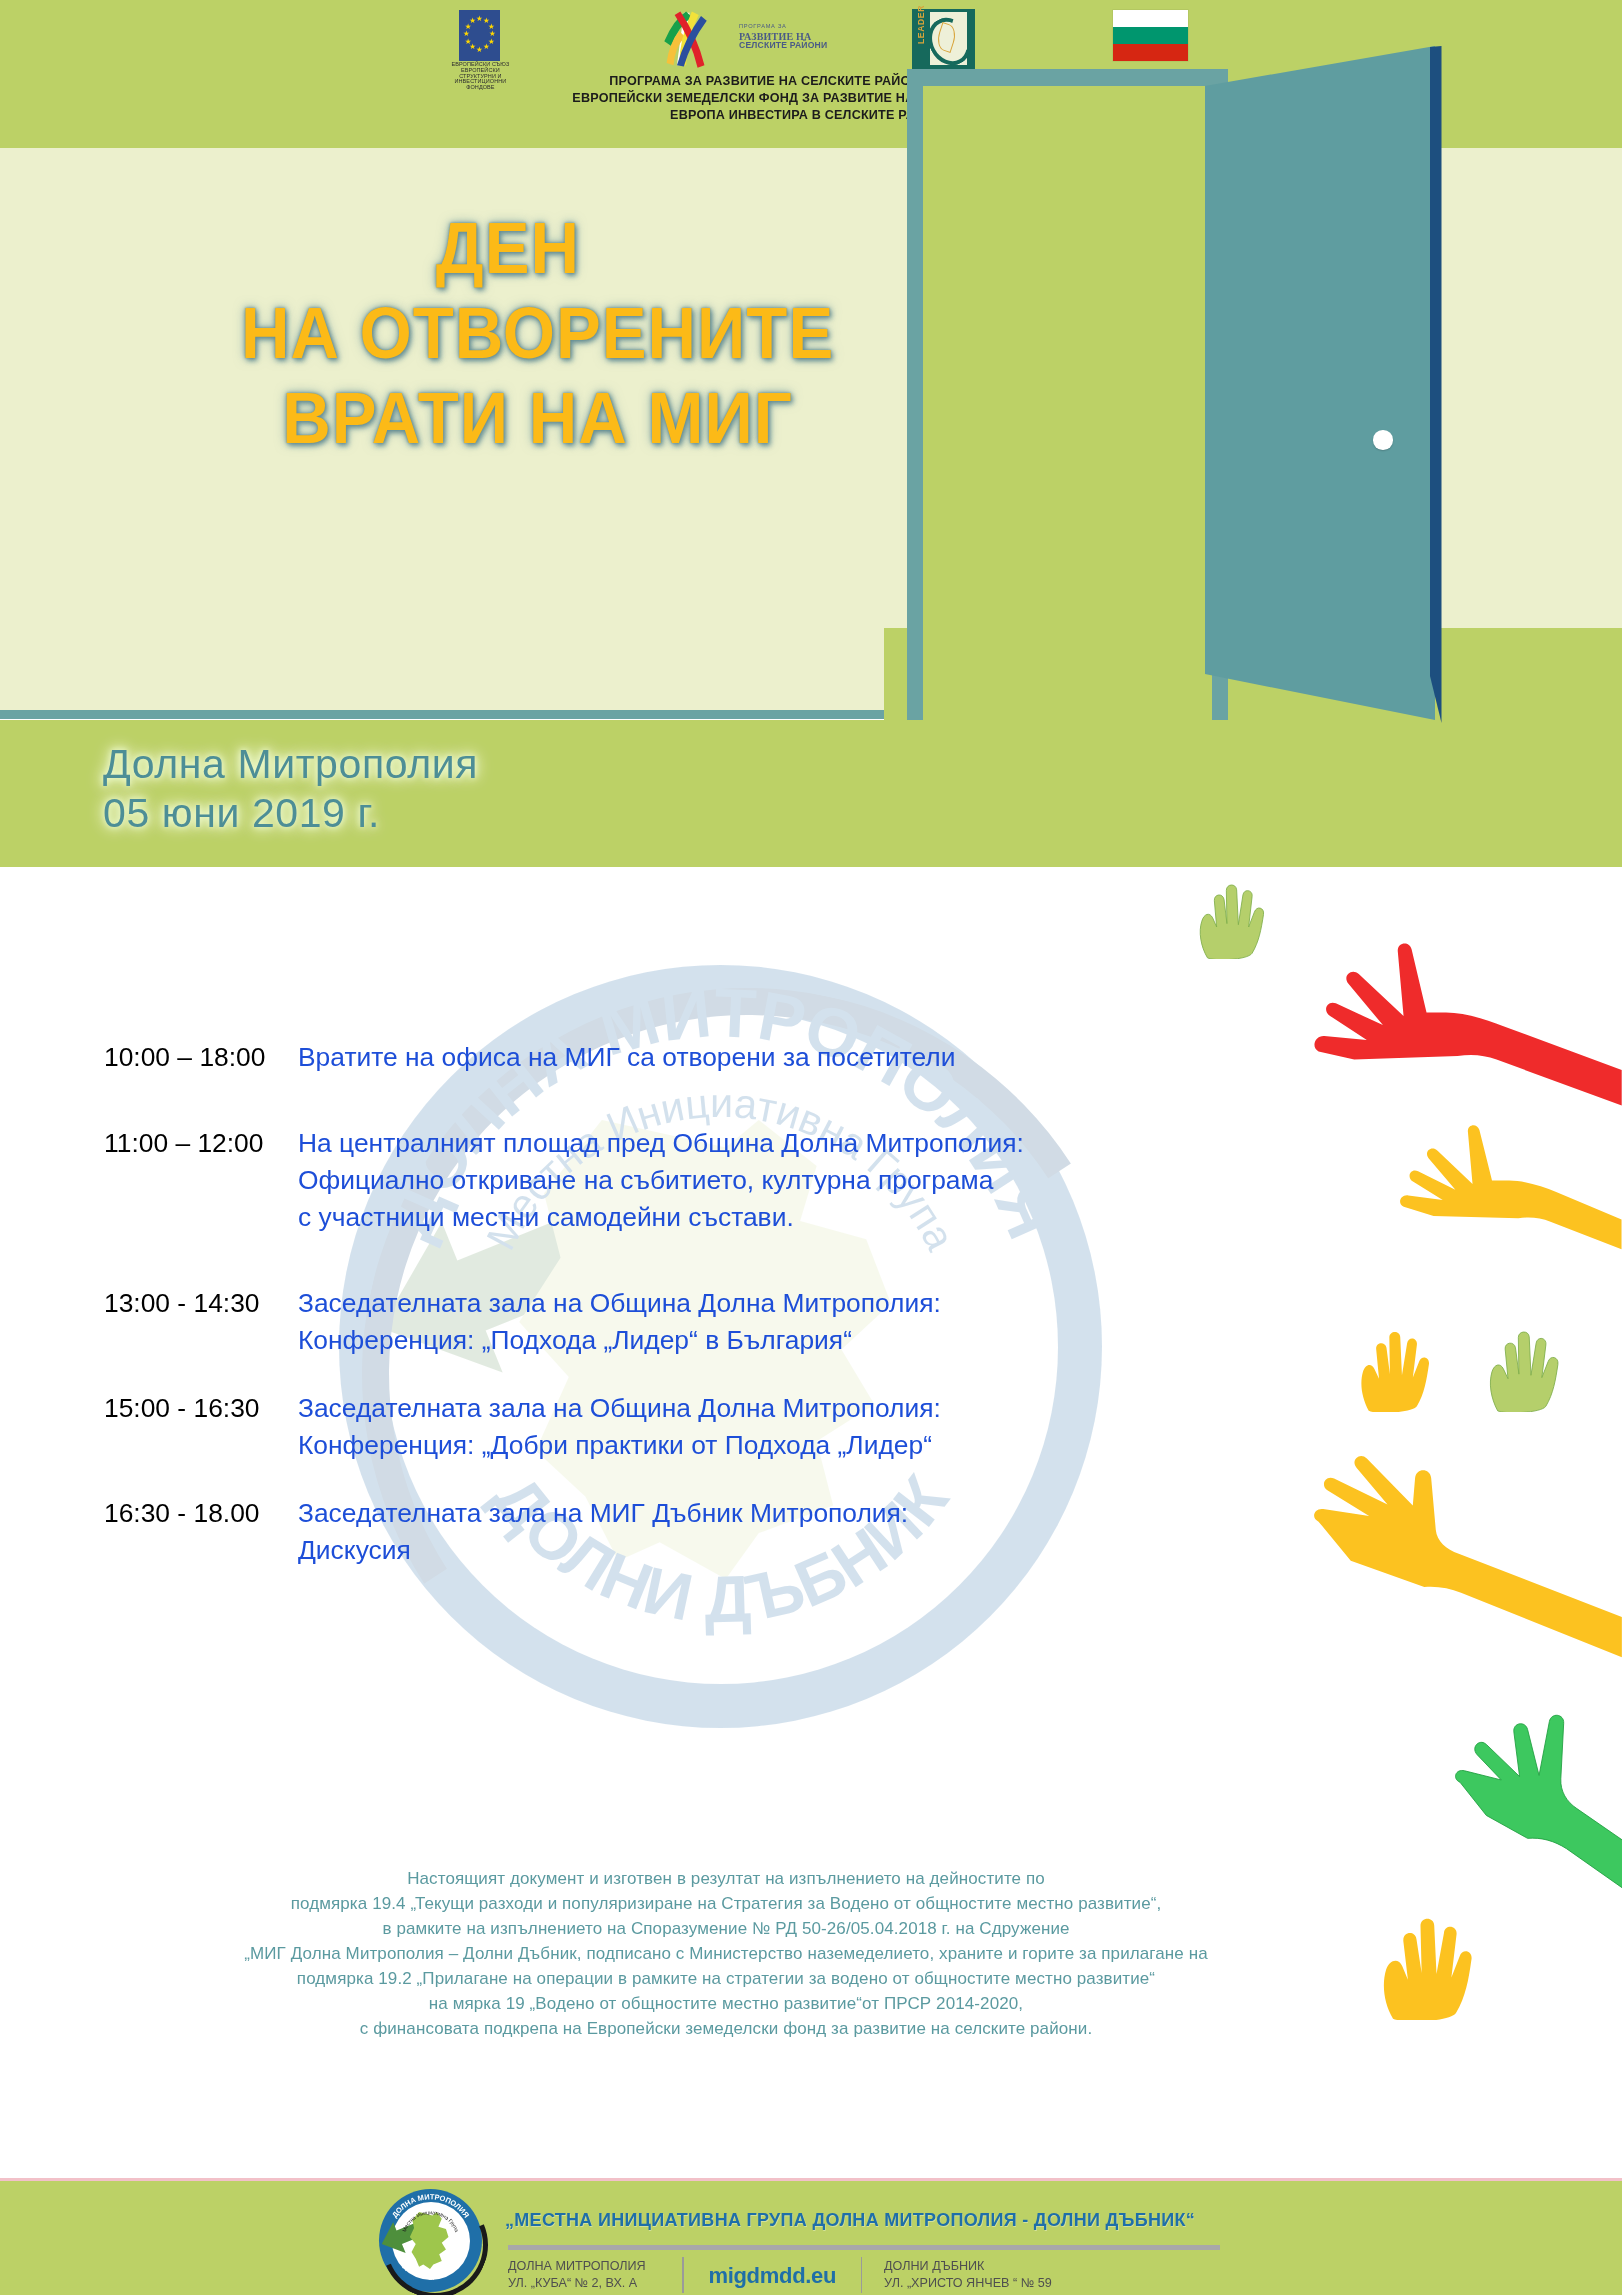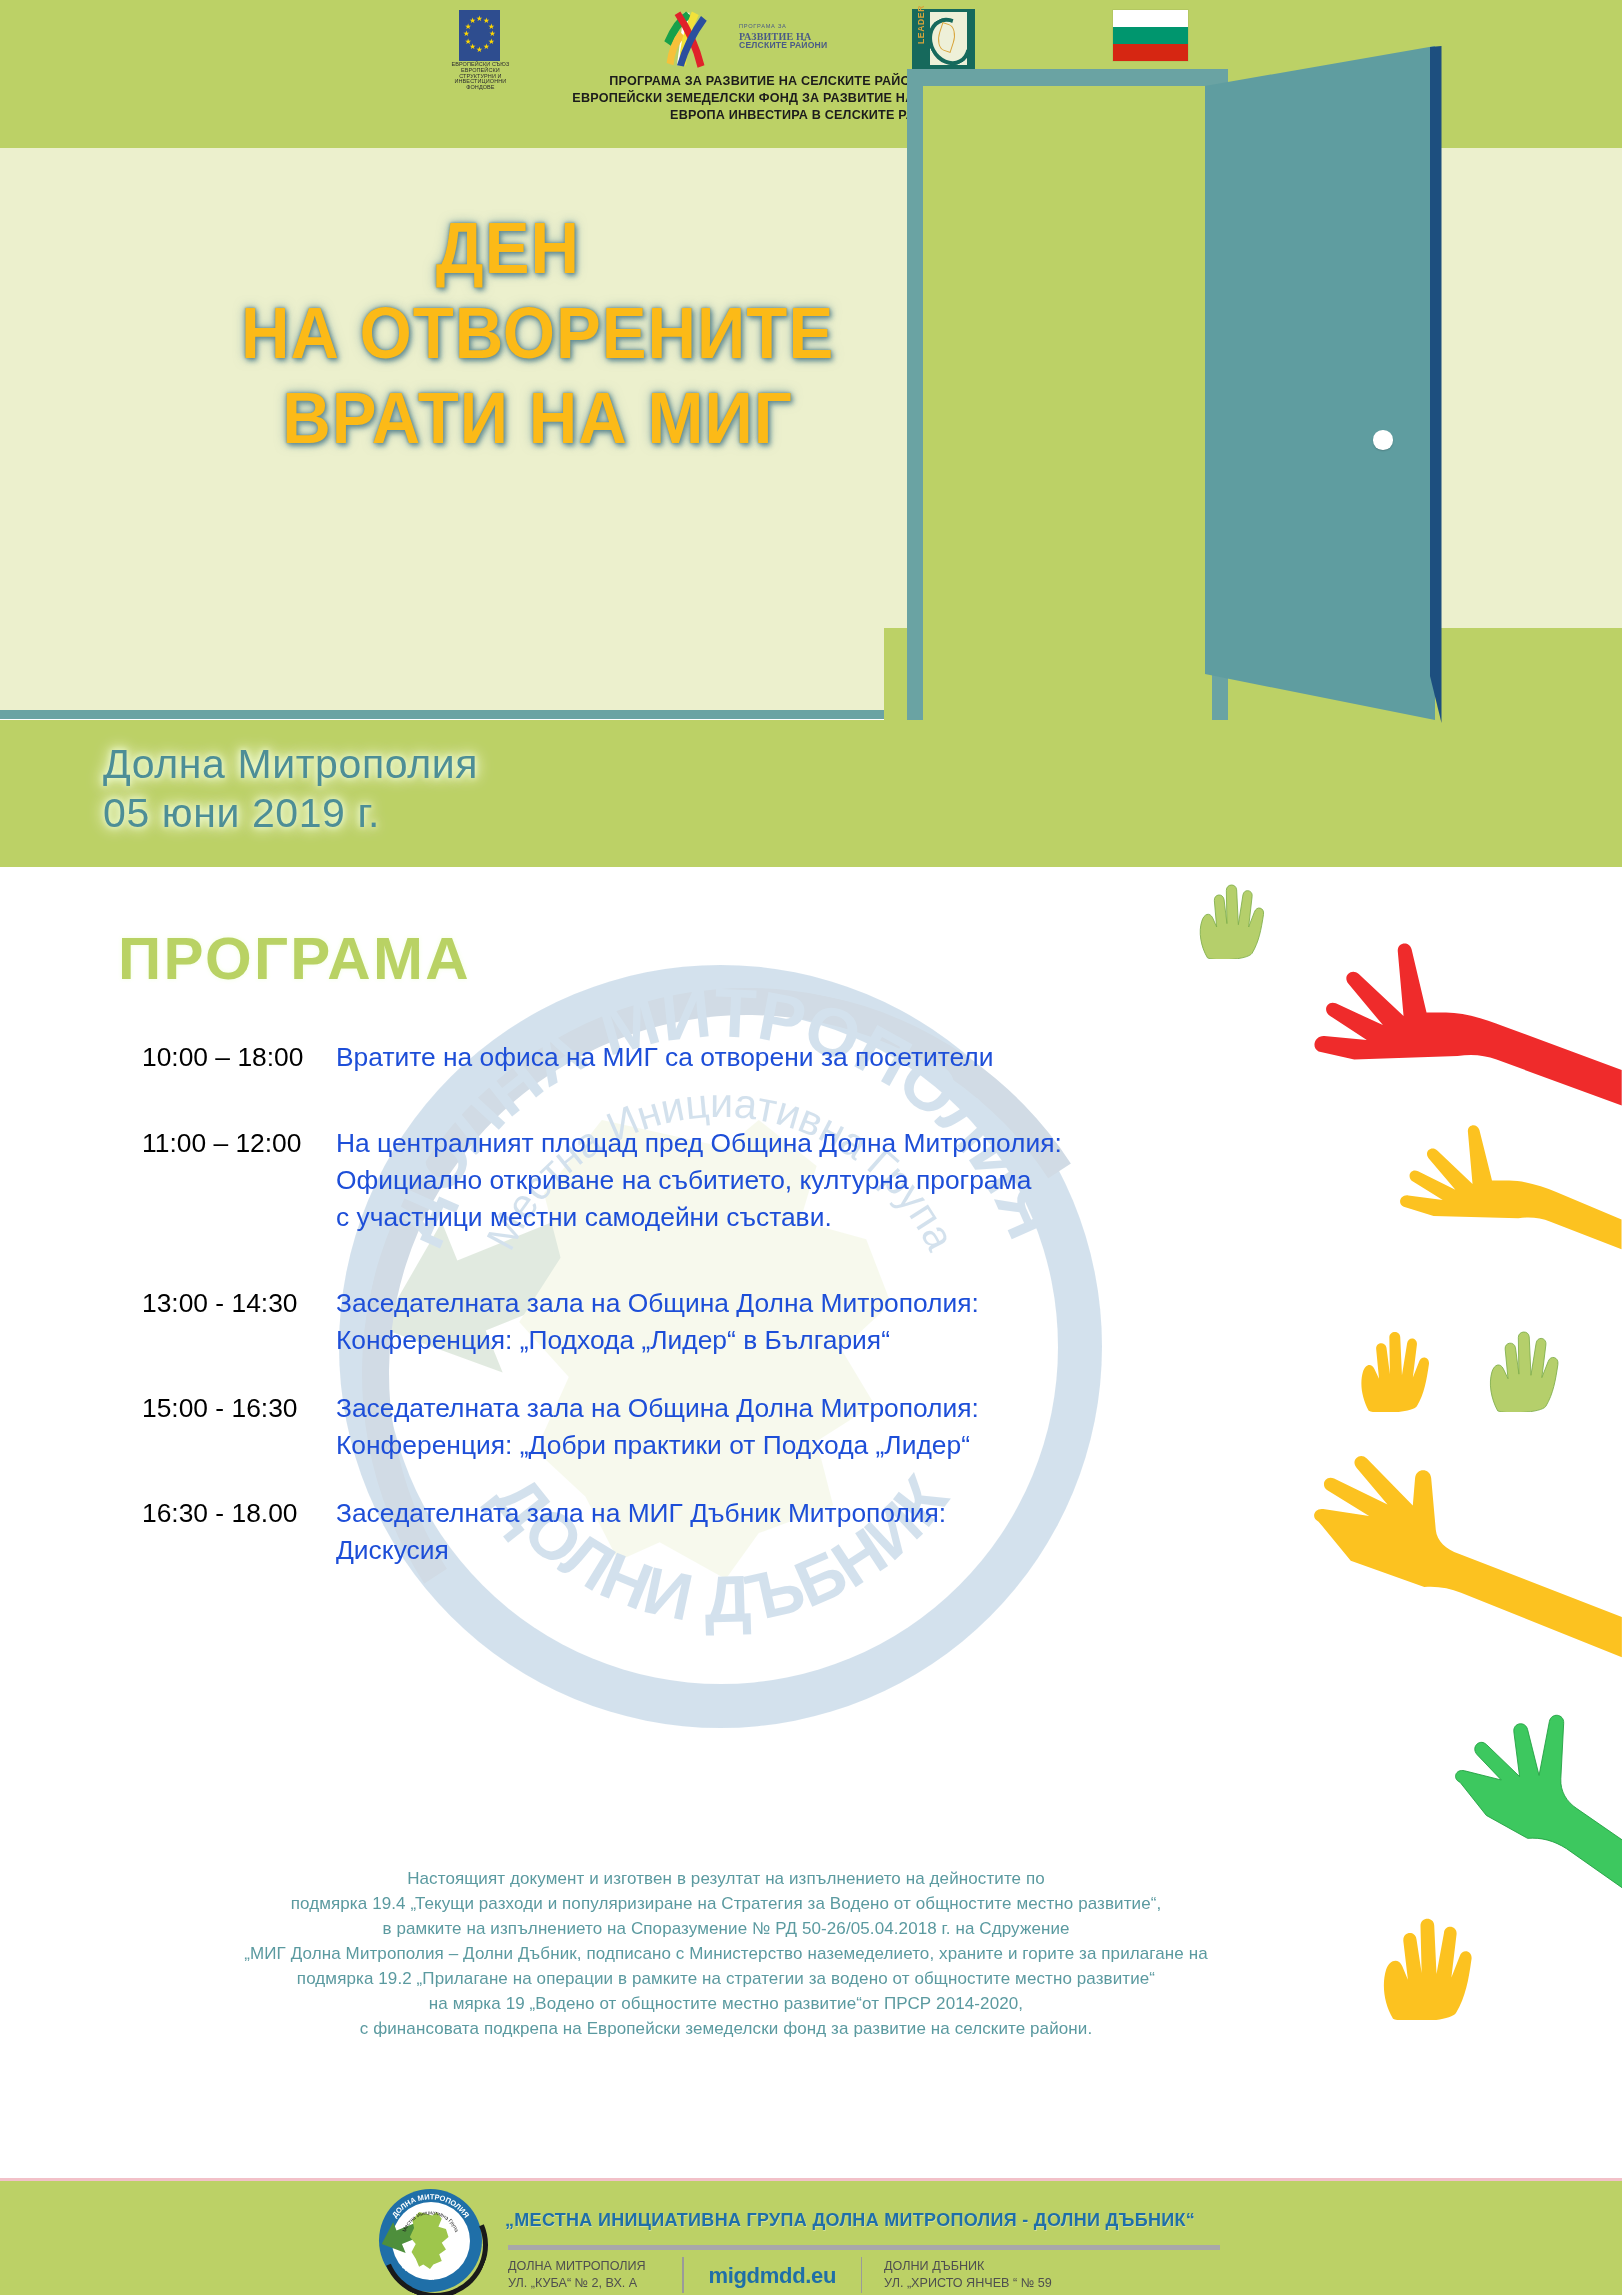--- a/index.html
+++ b/index.html
@@ -193,21 +193,21 @@
   
   .prog-h{
     position:absolute;left:118px;top:57px;
     color:#b9d264;font-size:60px;font-weight:bold;letter-spacing:2.3px;
     font-family:"Liberation Sans",sans-serif;
     text-shadow:0 0 4.6px rgba(240,255,220,.9);
   }
 
   
   .sched{position:absolute;left:0;top:172px;width:1623px;}
-  .row{position:relative;display:flex;margin-bottom:31px;padding-left:38px;}
+  .row{position:relative;display:flex;margin-bottom:31px;}
   .row .time{
     width:298px;flex:0 0 298px;padding-left:104px;box-sizing:border-box;
     color:#000;font-size:26.4px;line-height:37px;white-space:nowrap;
   }
   .row .desc{flex:1;color:#1d4ed8;font-size:26.4px;line-height:37px;}
   .row .desc div{white-space:nowrap;}
   .row.gap-big{margin-bottom:49px;}
 
   
   .hand{position:absolute;}
@@ -387,21 +387,20 @@
         </text>
         <text font-size="115" font-weight="bold" fill="#2a6fa8" font-family="Liberation Sans, sans-serif">
           <textPath href="#wmbot" startOffset="50%" text-anchor="middle" id="wm-t2">ДОЛНИ ДЪБНИК</textPath>
         </text>
         <text font-size="72" fill="#2a6fa8" font-family="Liberation Sans, sans-serif">
           <textPath href="#wmin" startOffset="50%" text-anchor="middle" id="wm-t3">Местна Инициативна Група</textPath>
         </text>
       </svg>
     </div>
 
-    <div class="prog-h">ПРОГРАМА</div>
 
     <div class="hand" style="left:1197px;top:11.5px;width:69px;height:80px;">
       <svg viewBox="0 0 120 140">
           <path fill="#b5cf6b" stroke="#7fae4b" stroke-width="1.5" d="M18 138 C6 118 2 92 8 74 C12 60 22 58 27 68 L34 84 L30 38 C29 26 45 24 47 36 L52 78 L51 20 C51 8 68 7 69 19 L72 80 L80 28 C82 16 98 19 96 31 L90 84 L100 58 C104 46 118 50 116 62 C112 88 108 110 96 130 C88 142 30 144 18 138 Z"></path>
         </svg>
     </div>
 
     <div class="hand" style="left:1314px;top:49px;width:310px;height:201px;">
       <svg viewBox="0 0 540 350">
           <path fill="#ef2b2b" d="M8 236 C-6 228 2 208 18 209 L92 216 L28 174 C14 165 23 146 38 152 L120 190 L60 118 C49 105 65 90 78 101 L156 174 L146 62 C144 46 166 42 170 58 L196 168 L230 168 C262 168 300 180 330 192 L536 268 L536 330 L318 250 C296 242 274 240 250 244 L70 250 Z"></path>

